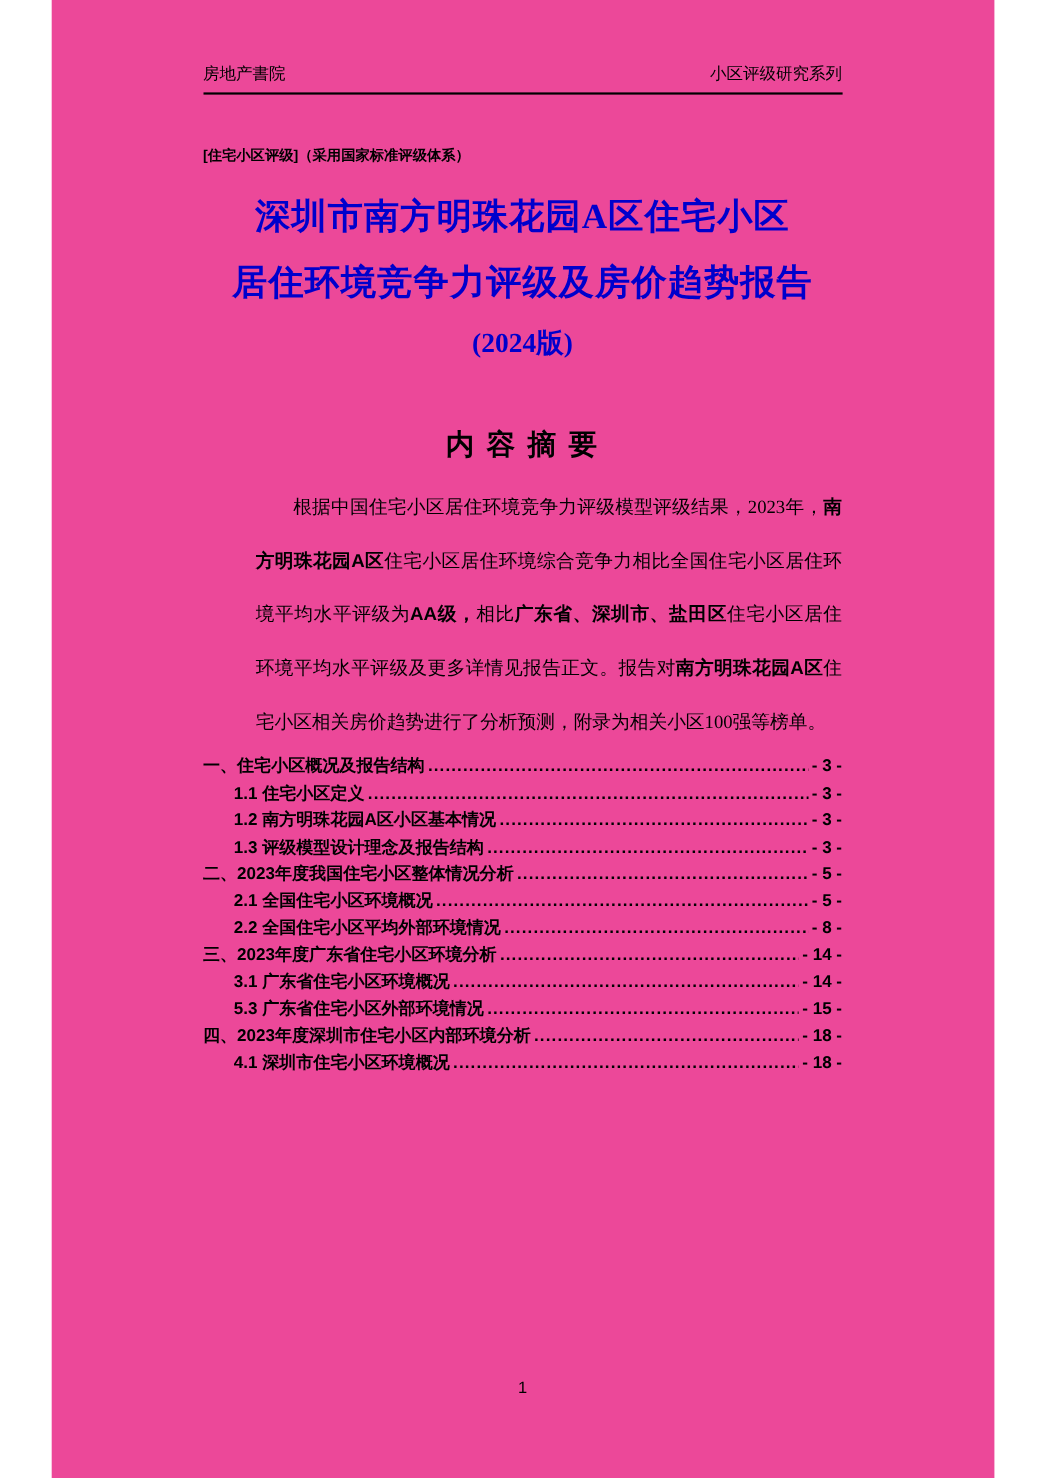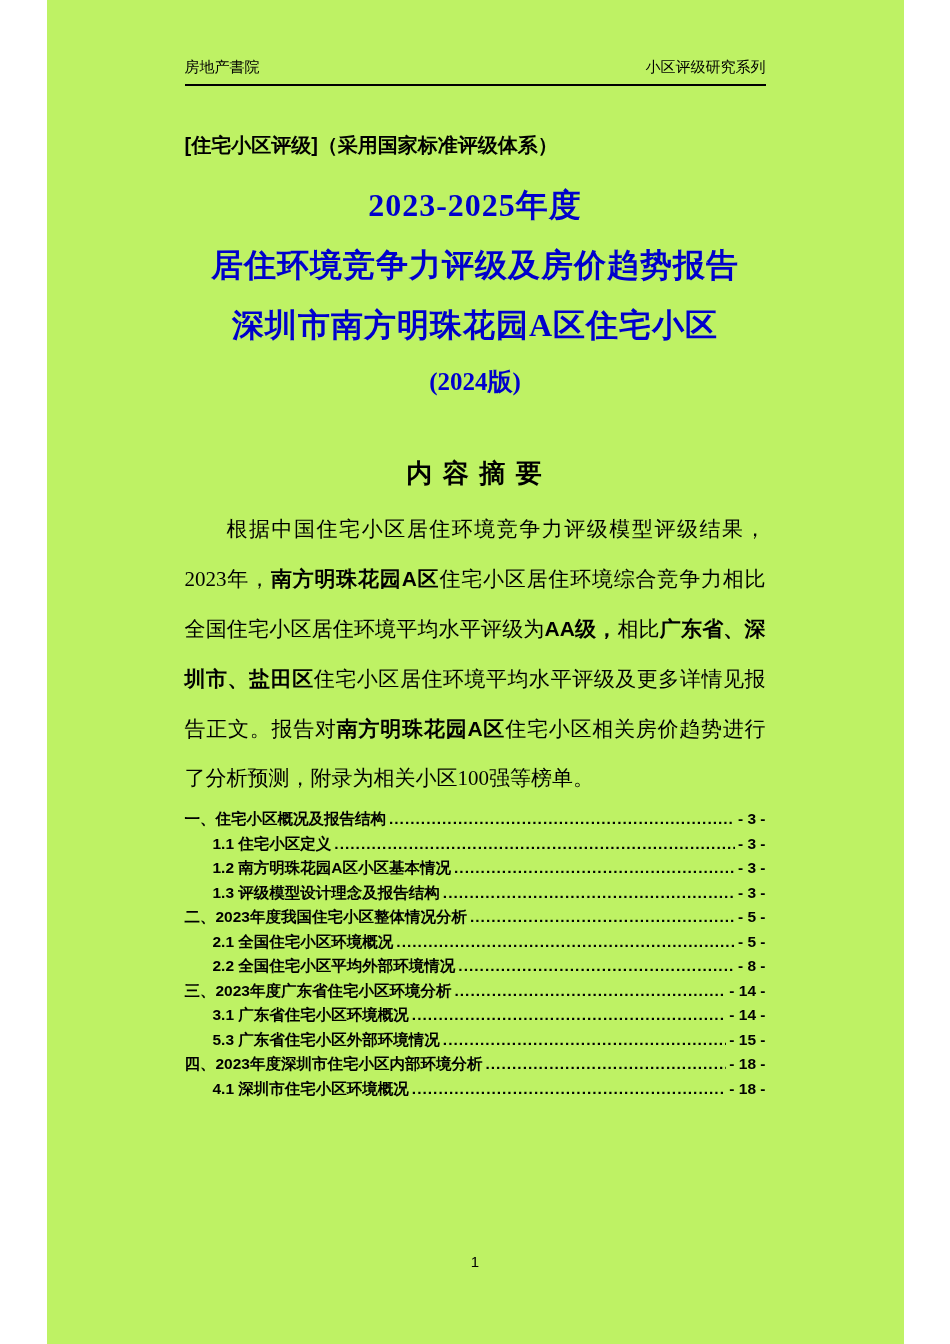--- a/index.html
+++ b/index.html
@@ -5,21 +5,21 @@
   html, body {
     margin: 0;
     padding: 0;
     background: #ffffff;
   }
   .page {
     position: relative;
     width: 857px;
     height: 1344px;
     margin: 0 auto;
-    background: #bef264;
+    background: #ec4899;
     overflow: hidden;
     font-family: "Liberation Serif", serif;
     color: #000000;
   }
   .content {
     padding: 0 138px;
   }
   
   .header {
     padding-top: 58px;
@@ -31,21 +31,21 @@
     font-size: 15px;
     font-family: "Liberation Sans", sans-serif;
   }
   .header-rule {
     margin-top: 7px;
     border-bottom: 2px solid #000000;
   }
   
   .bracket-line {
     margin-top: 46px;
-    font-size: 20px;
+    font-size: 13px;
     font-weight: bold;
     font-family: "Liberation Sans", sans-serif;
   }
   
   .title-block {
     margin-top: 30px;
     text-align: center;
   }
   .title-line {
     font-size: 32px;
@@ -59,29 +59,30 @@
     font-weight: bold;
     line-height: 1;
     margin-top: 26px;
   }
   
   .summary-heading {
     margin-top: 62px;
     text-align: center;
     font-size: 26px;
     font-weight: bold;
-    font-family: Liberation Serif, serif;
+    font-family: Liberation Sans, sans-serif;
     letter-spacing: 2px;
   }
   .summary-paragraph {
     margin-top: 14px;
-    font-size: 21px;
+    font-size: 17px;
     line-height: 49px;
     text-align: justify;
     text-indent: 2em;
+    margin-left: 48px;
   }
   .summary-paragraph .seg-bold {
     font-weight: bold;
     font-family: "Liberation Sans", sans-serif;
   }
   
   .toc-heading {
     margin-top: 66px;
     text-align: center;
     font-size: 26px;
@@ -142,23 +143,22 @@
         <span>房地产書院</span>
         <span>小区评级研究系列</span>
       </div>
       <div class="header-rule"></div>
     </div>
 
     <div class="bracket-line">[住宅小区评级]（采用国家标准评级体系）</div>
 
     <div class="title-block">
       <div id="title-lines" style="color: rgb(0, 0, 204);">
-          <div class="title-line" style="color: rgb(0, 0, 204);">2023-2025年度</div>
+          <div class="title-line" style="color: rgb(0, 0, 204);">深圳市南方明珠花园A区住宅小区</div>
           <div class="title-line" style="color: rgb(0, 0, 204);">居住环境竞争力评级及房价趋势报告</div>
-          <div class="title-line" style="color: rgb(0, 0, 204);">深圳市南方明珠花园A区住宅小区</div>
         </div>
       <div class="title-version" style="color: rgb(0, 0, 204);">(2024版)</div>
     </div>
 
     <div class="summary-heading">内 容 摘 要</div>
 
     <div class="summary-paragraph" id="summary-paragraph"><span>根据中国住宅小区居住环境竞争力评级模型评级结果，2023年，</span><span class="seg-bold">南方明珠花园A区</span><span>住宅小区居住环境综合竞争力相比全国住宅小区居住环境平均水平评级为</span><span class="seg-bold">AA级，</span><span>相比</span><span class="seg-bold">广东省、深圳市、盐田区</span><span>住宅小区居住环境平均水平评级及更多详情见报告正文。报告对</span><span class="seg-bold">南方明珠花园A区</span><span>住宅小区相关房价趋势进行了分析预测，附录为相关小区100强等榜单。</span></div>
 
 
     <div class="toc-list" id="toc-list">

